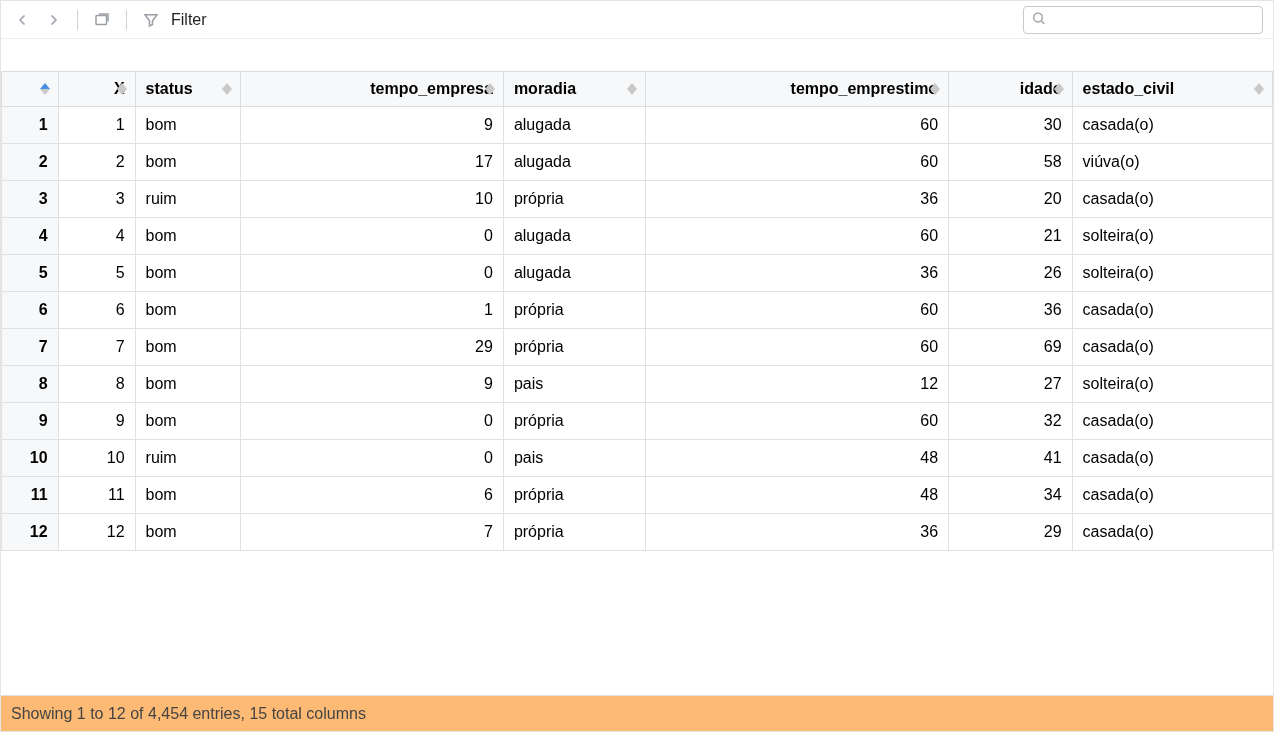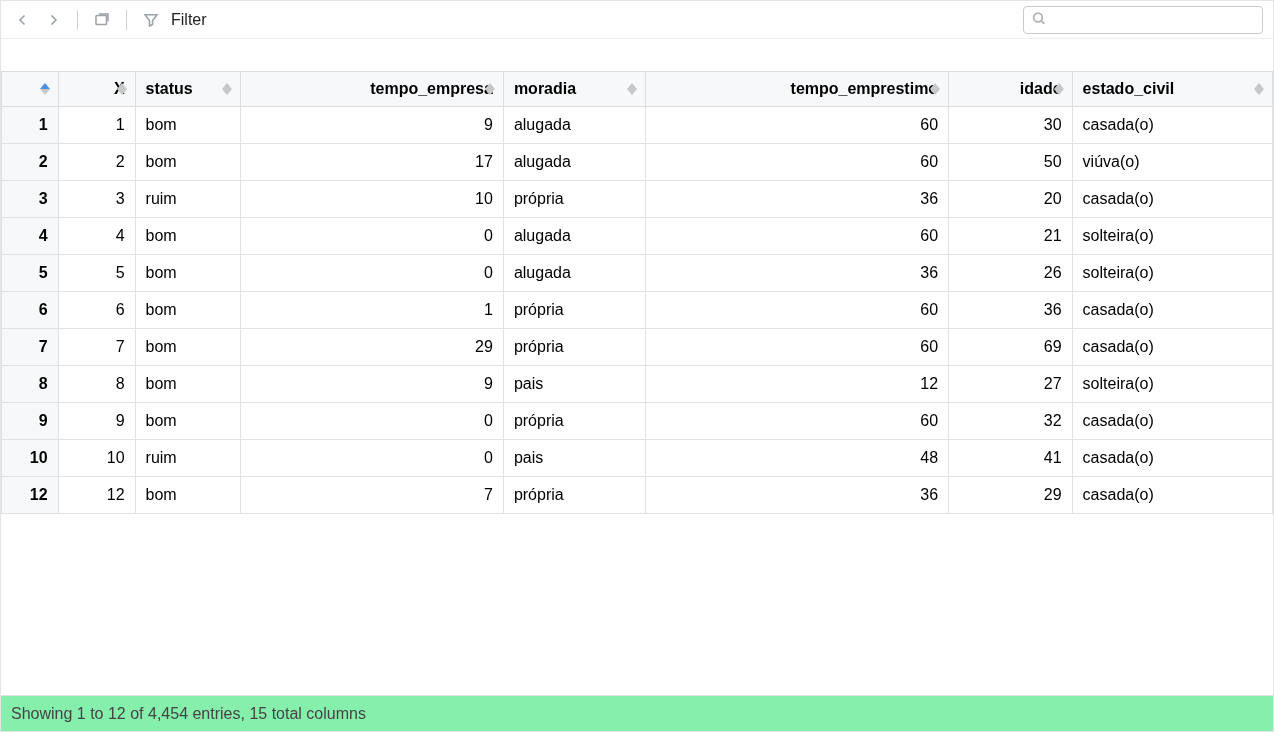--- a/index.html
+++ b/index.html
@@ -27,21 +27,21 @@
   .sort-arrows .down path { fill:#c8c8c8; }
   thead th.sorted-asc .sort-arrows .up path { fill:#4a90e2; }
   .col-row { width:56px; }
   .col-x { width:76px; }
   .col-status { width:104px; }
   .col-tempo_empresa { width:260px; }
   .col-moradia { width:140px; }
   .col-tempo_emprestimo { width:300px; }
   .col-idade { width:122px; }
   .col-estado_civil { width:198px; }
-  .statusbar { height:36px; border-top:1px solid #e1e1e1; background:#86efac; display:flex; align-items:center; padding:0 10px; color:#444; font-size:16px; }
+  .statusbar { height:36px; border-top:1px solid #e1e1e1; background:#fdba74; display:flex; align-items:center; padding:0 10px; color:#444; font-size:16px; }
 </style>
 </head>
 <body>
 
 <div class="wrap">
 
   <div class="toolbar">
     <div class="tb-icon">
       <svg width="18" height="18" viewBox="0 0 24 24" fill="none" stroke-width="2">
           <path d="M14 6l-6 6 6 6"></path>
@@ -169,21 +169,21 @@
             <td class="num">30</td>
             <td>casada(o)</td>
           </tr>
           <tr>
             <td class="rownum">2</td>
             <td class="num">2</td>
             <td>bom</td>
             <td class="num">17</td>
             <td>alugada</td>
             <td class="num">60</td>
-            <td class="num">50</td>
+            <td class="num">58</td>
             <td>viúva(o)</td>
           </tr>
           <tr>
             <td class="rownum">3</td>
             <td class="num">3</td>
             <td>ruim</td>
             <td class="num">10</td>
             <td>própria</td>
             <td class="num">36</td>
             <td class="num">20</td>
@@ -253,20 +253,30 @@
             <td class="rownum">10</td>
             <td class="num">10</td>
             <td>ruim</td>
             <td class="num">0</td>
             <td>pais</td>
             <td class="num">48</td>
             <td class="num">41</td>
             <td>casada(o)</td>
           </tr>
           <tr>
+            <td class="rownum">11</td>
+            <td class="num">11</td>
+            <td>bom</td>
+            <td class="num">6</td>
+            <td>própria</td>
+            <td class="num">48</td>
+            <td class="num">34</td>
+            <td>casada(o)</td>
+          </tr>
+          <tr>
             <td class="rownum">12</td>
             <td class="num">12</td>
             <td>bom</td>
             <td class="num">7</td>
             <td>própria</td>
             <td class="num">36</td>
             <td class="num">29</td>
             <td>casada(o)</td>
           </tr>
         </tbody>

